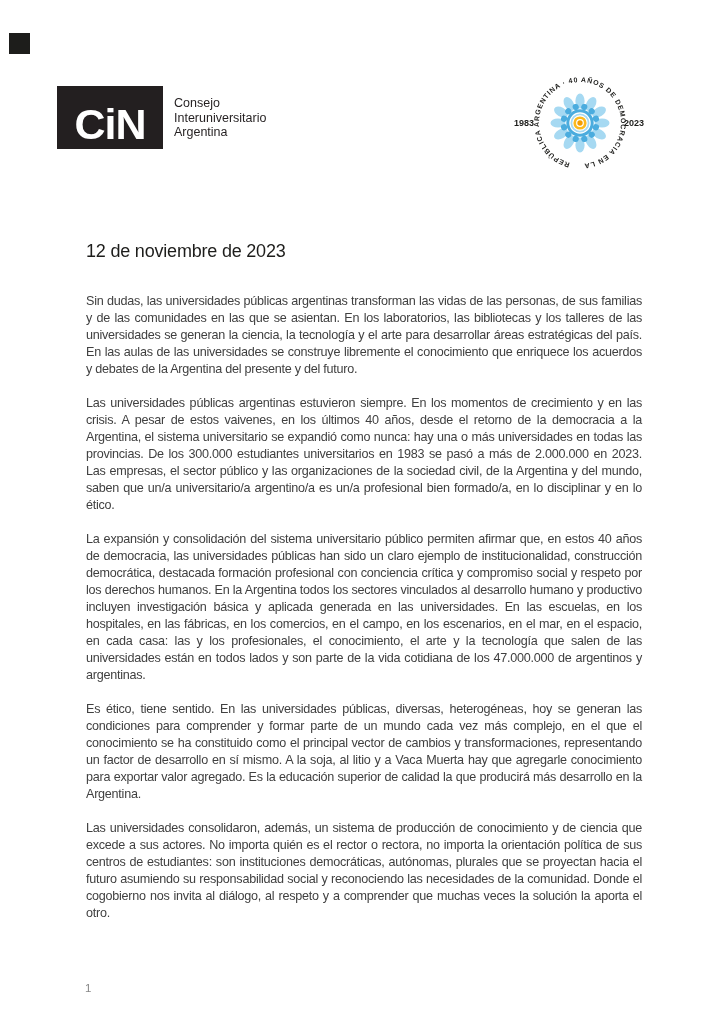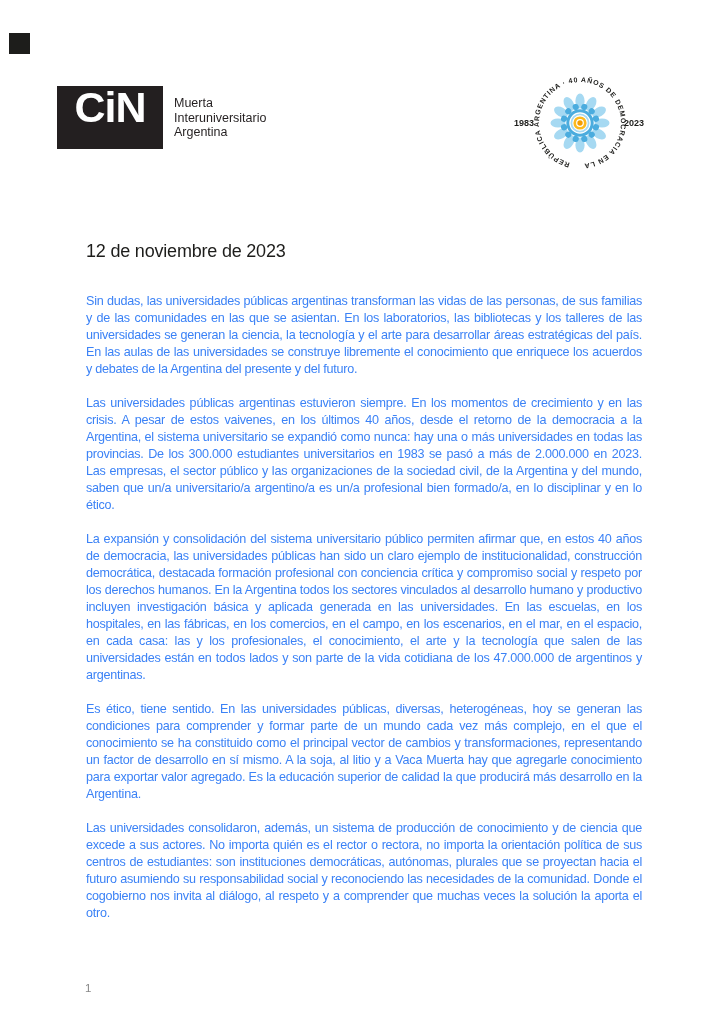--- a/index.html
+++ b/index.html
@@ -15,21 +15,21 @@
   
   .corner-mark {
     position:absolute; left:9px; top:33px;
     width:21px; height:21px; background:#1d1d1b;
   }
 
   
   .logo-box {
     position:absolute; left:57px; top:86px;
     width:106px; height:63px; background:#231f20;
-    display:flex; align-items:flex-start; justify-content:center;
+    display:flex; align-items:flex-end; justify-content:center;
   }
   .logo-acronym {
     color:#ffffff; font-weight:bold; font-size:43px;
     line-height:1; letter-spacing:-1px; padding-bottom:3px;
   }
   .logo-name {
     position:absolute; left:174px; top:96px;
     font-size:12.5px; line-height:14.5px; color:#231f20;
   }
 
@@ -49,41 +49,41 @@
   .date {
     margin-top:11px; font-size:18px; font-weight:normal;
     letter-spacing:-0.2px; color:#1d1d1b;
   }
   .body-text { margin-top:31px; }
   .body-text p {
     margin:0 0 17px 0;
     font-size:12.6px; line-height:17px;
     letter-spacing:-0.25px;
     text-align:justify;
-    color:#3b82f6;
+    color:#404040;
   }
 
   
   .page-number {
     position:absolute; left:85px; top:982px;
     font-size:11.5px; color:#878787;
   }
 </style>
 </head>
 <body>
 
 <div class="page">
 
   <div class="corner-mark"></div>
 
   <div class="logo-box">
     <span class="logo-acronym">CiN</span>
   </div>
   <div class="logo-name">
-    <div>Muerta</div>
+    <div>Consejo</div>
     <div>Interuniversitario</div>
     <div>Argentina</div>
   </div>
 
   <div class="seal">
     <svg viewBox="0 0 154 102" xmlns="http://www.w3.org/2000/svg">
       <defs>
         <ellipse id="petal" cx="77" cy="29" rx="4.6" ry="7.5"></ellipse>
         <circle id="dot" cx="77" cy="34.5" r="3.1"></circle>
         <path id="ringPath" fill="none" d="M 77,92 A 41,41 0 1 1 77,10 A 41,41 0 1 1 77,92"></path>

